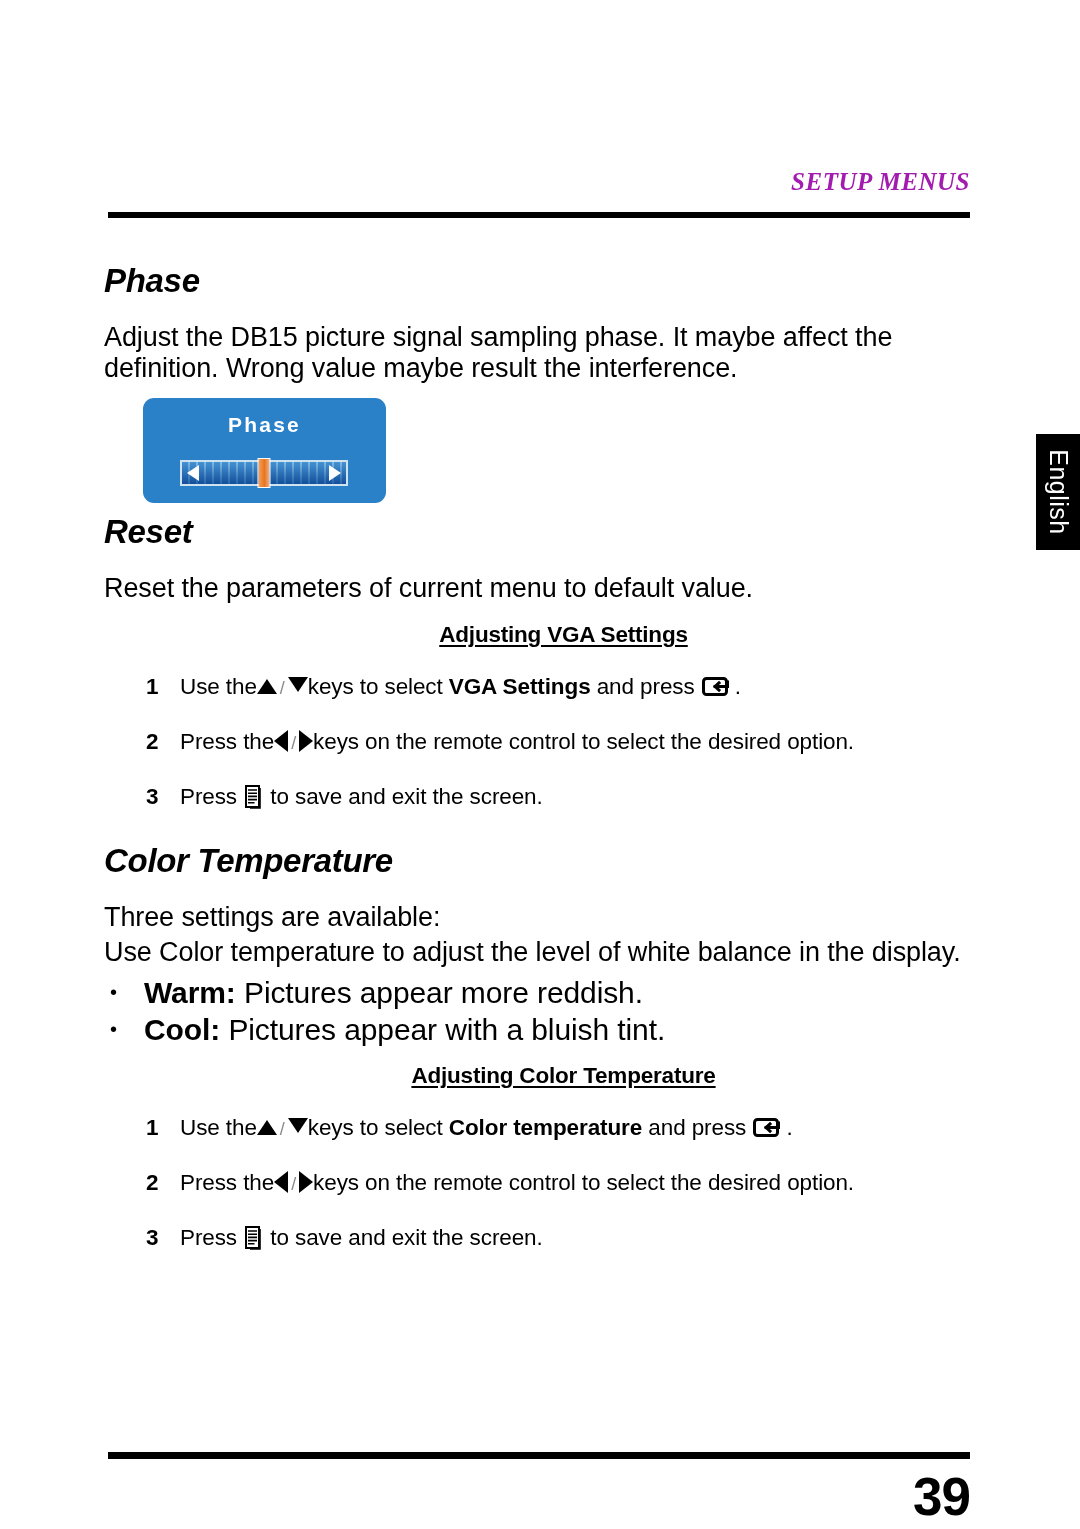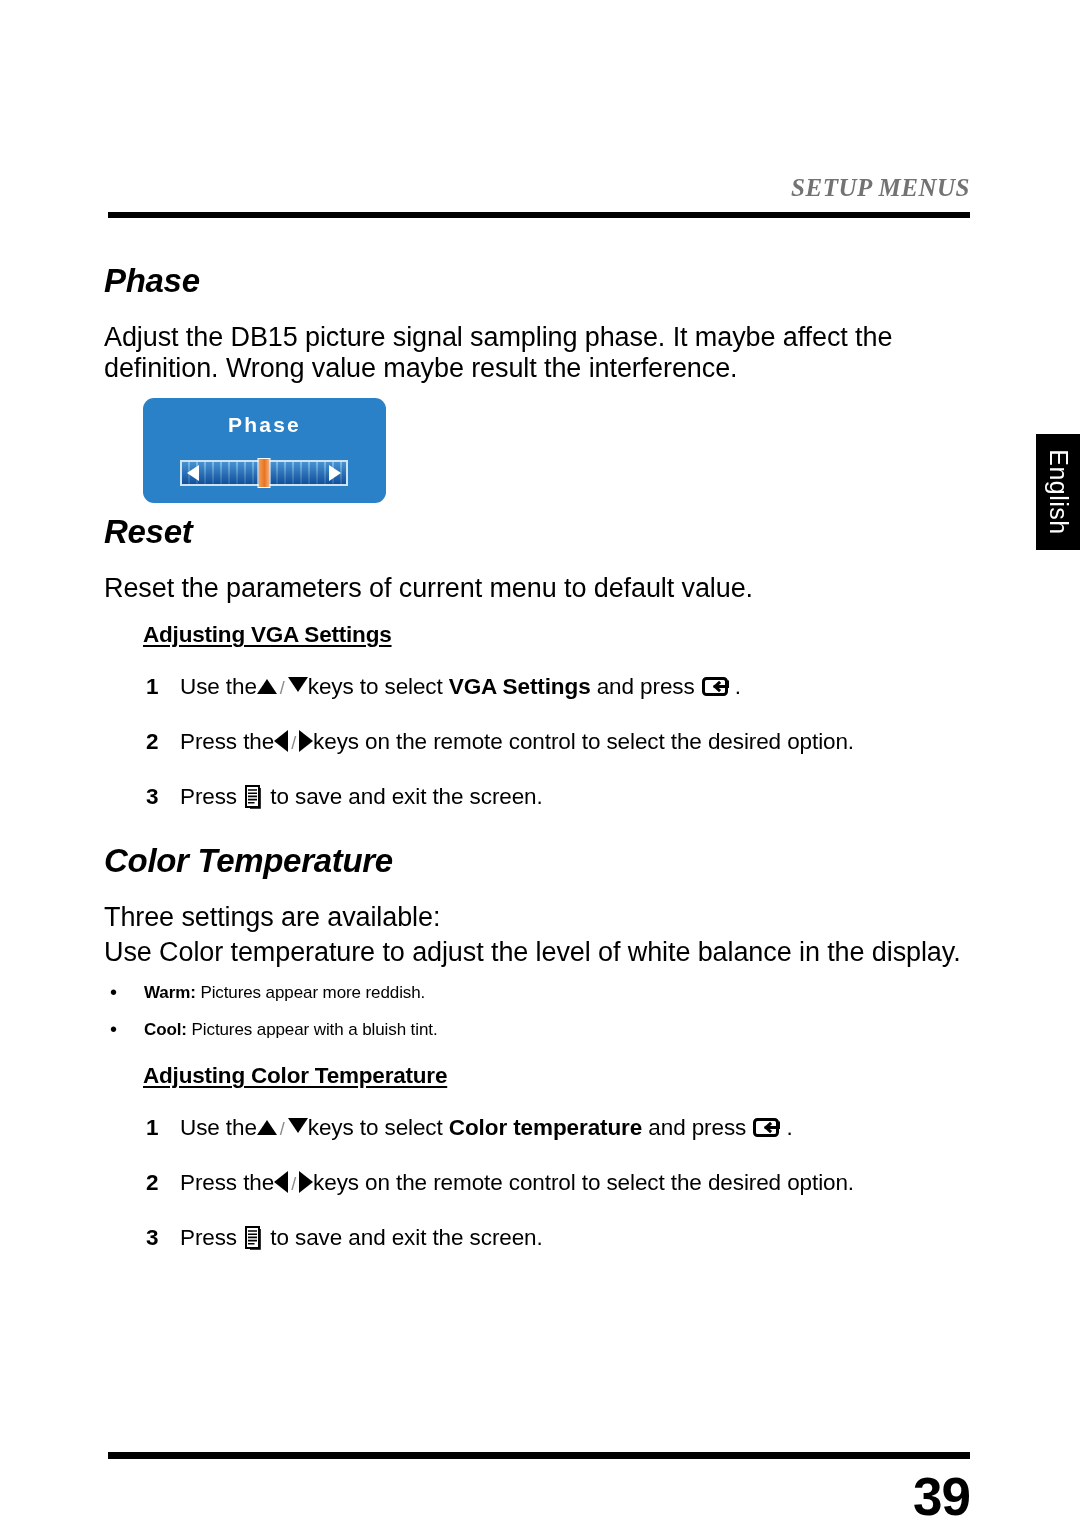--- a/index.html
+++ b/index.html
@@ -27,22 +27,21 @@
     position: absolute;
     top: 168px;
     left: 114px;
     right: 110px;
     text-align: right;
     font-family: "Liberation Serif", serif;
     font-style: italic;
     font-weight: bold;
     font-size: 25px;
     letter-spacing: 0.5px;
-    color: #737373;
-    margin-top: 6px;
+    color: #a21caf;
   }
   .rule-top {
     position: absolute;
     top: 212px;
     left: 108px;
     width: 862px;
     height: 6px;
     background: #000;
   }
 
@@ -142,20 +141,21 @@
   }
 
   
   h3.sub-head {
     font-size: 22.5px;
     font-weight: bold;
     margin: 18px 0 10px 39px;
     text-decoration: underline;
     text-underline-offset: 3px;
     letter-spacing: -0.2px;
+    text-align: center;
   }
 
   
   ol.steps {
     list-style: none;
     margin: 0;
     padding: 0;
   }
   li.step {
     position: relative;
@@ -201,21 +201,21 @@
   }
 
   
   ul.bullets {
     list-style: none;
     margin: 10px 0 0 0;
     padding: 0;
   }
   ul.bullets li {
     position: relative;
-    font-size: 17px;
+    font-size: 30px;
     line-height: 30px;
     padding-left: 40px;
     margin-bottom: 7px;
     letter-spacing: -0.1px;
   }
   ul.bullets li::before {
     content: "\2022";
     position: absolute;
     left: 6px;
     top: -1px;

